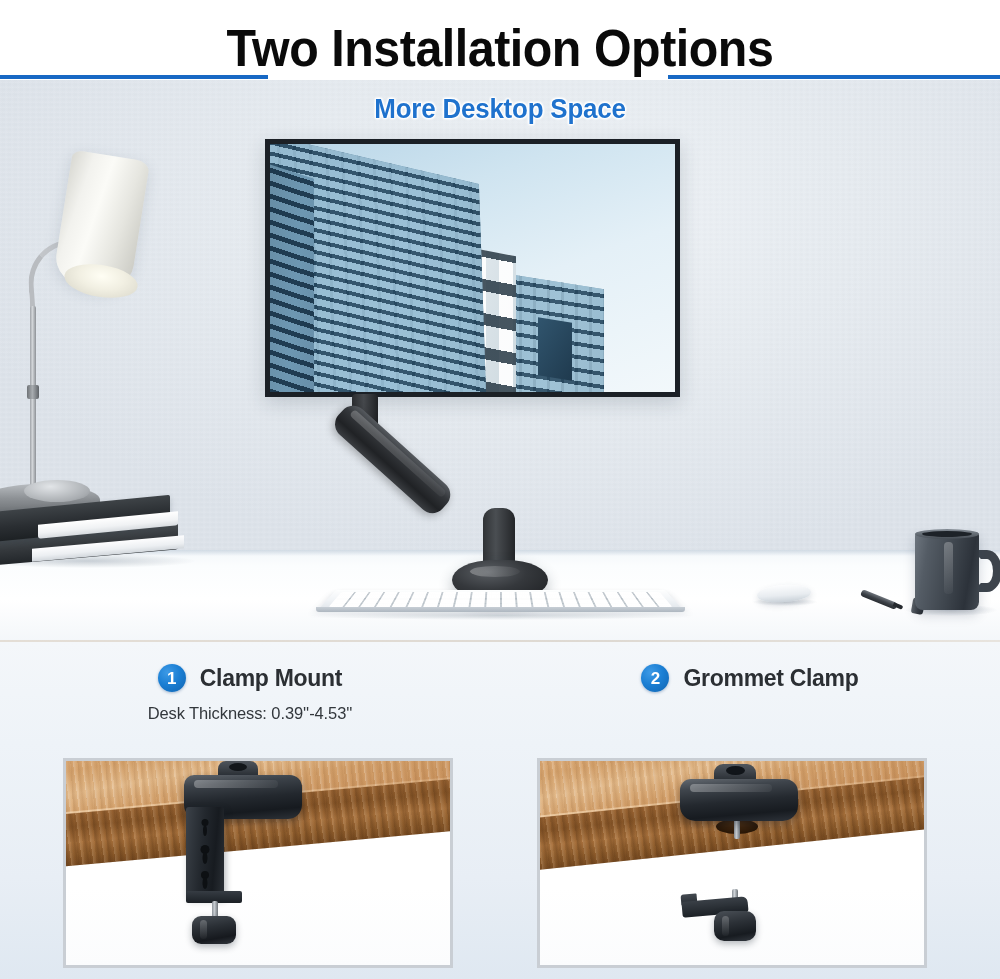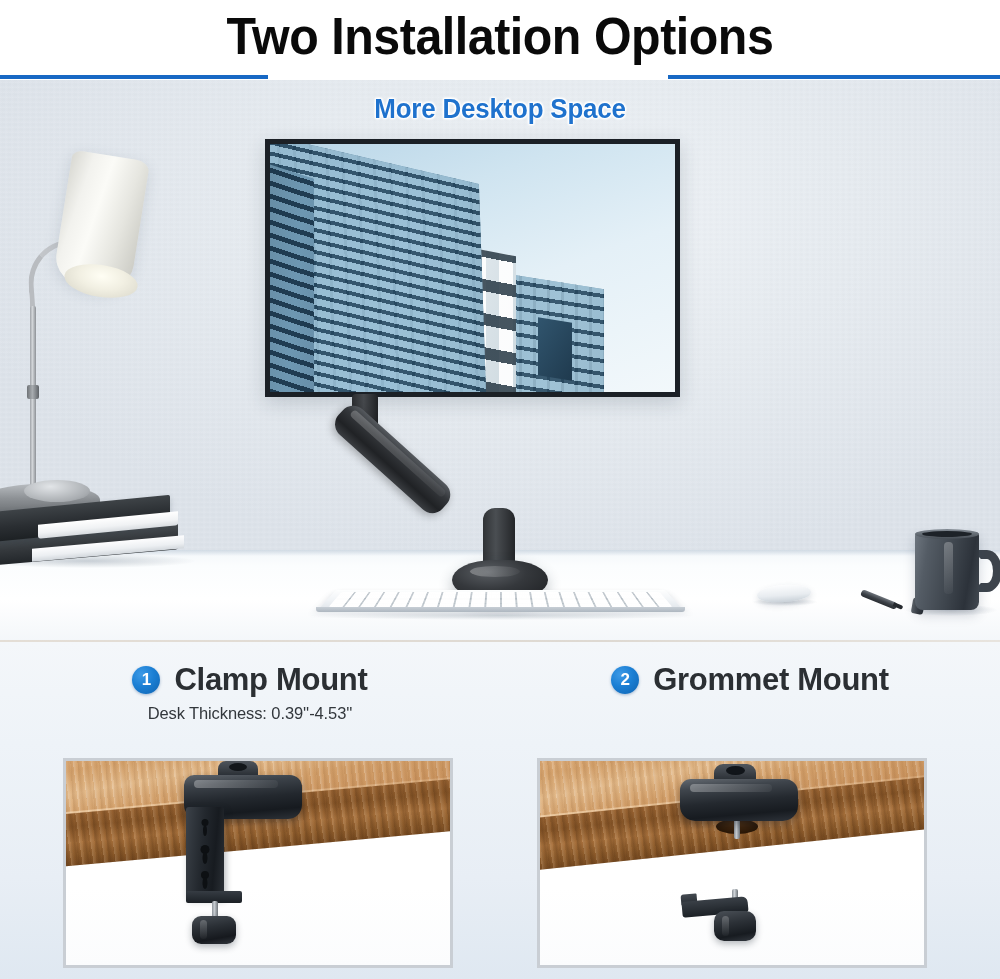--- a/index.html
+++ b/index.html
@@ -7,21 +7,21 @@
   html,body { width:1000px; height:979px; overflow:hidden; }
   body {
     font-family:"Liberation Sans", sans-serif;
     background:#ffffff;
     position:relative;
   }
   #page { position:relative; width:1000px; height:979px; overflow:hidden; background:#fff; }
 
   
   .title-bar {
-    position:absolute; left:0; top:0; width:1000px; height:72px;
+    position:absolute; left:0; top:12px; width:1000px; height:72px;
     background:#ffffff;
     display:flex; align-items:center; justify-content:center;
   }
   .title-text {
     font-family:"Liberation Sans", sans-serif;
     font-weight:bold;
     font-size:52px;
     letter-spacing:-0.5px;
     color:#0a0a0a;
     transform:scaleX(0.93);
@@ -385,21 +385,21 @@
   .badge {
     width:28px; height:28px; border-radius:50%;
     background:radial-gradient(circle at 34% 30%, #3d9ae6 0%, #1b7fd4 45%, #0f63b0 100%);
     color:#fff; font-size:17px; font-weight:bold;
     display:flex; align-items:center; justify-content:center;
     flex:none;
     box-shadow:0 1px 3px rgba(20,70,130,0.35);
     line-height:1;
   }
   .mount-title {
-    font-size:31px; font-weight:bold; color:#2b2f33;
+    font-size:23px; font-weight:bold; color:#2b2f33;
     letter-spacing:-0.3px; white-space:nowrap; line-height:1;
   }
   .specs {
     position:absolute; left:0; top:60px; width:100%;
     text-align:center;
   }
   .spec-line {
     font-size:17px; color:#32373c; font-weight:normal;
     letter-spacing:-0.1px; line-height:1.42; white-space:nowrap;
     transform:scaleX(0.97);
@@ -700,21 +700,21 @@
         <div class="clamp-foot"></div>
         <div class="clamp-screw"></div>
         <div class="clamp-knob"></div>
         <div class="clamp-knob-hl"></div>
       </div>
     </div>
 
     <div class="col col-right">
       <div class="head-row">
         <div class="badge">2</div>
-        <div class="mount-title">Grommet Mount</div>
+        <div class="mount-title">Grommet Clamp</div>
       </div>
 
       <div class="panel panel-right R">
         <div class="panel-bg"></div>
 
         <div class="slab-top">
           <div class="slab-top-grain"></div>
         </div>
         <div class="slab-edge-hl"></div>
         <div class="slab-face">

